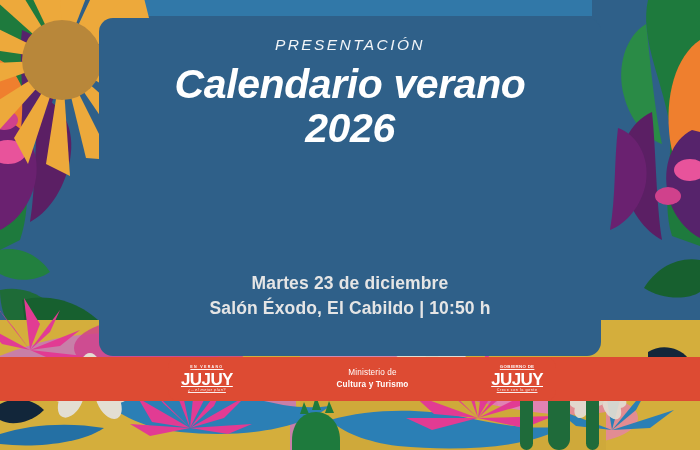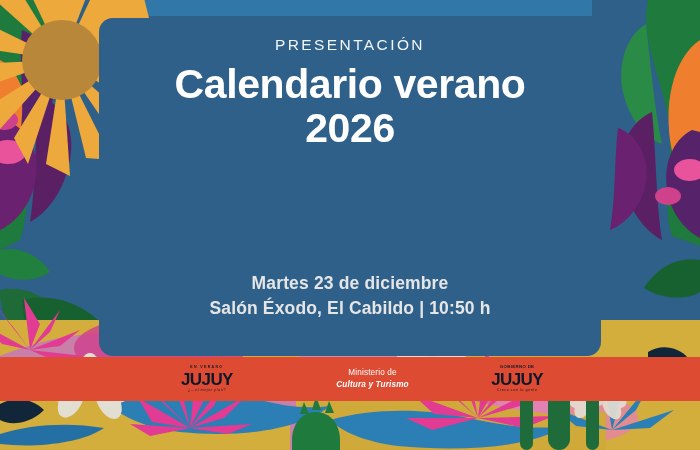--- a/index.html
+++ b/index.html
@@ -25,20 +25,21 @@
     z-index:5;
   }
 
   
   .text-block {
     position:absolute;
     left:99px; top:18px; width:502px;
     z-index:6;
     text-align:center;
     color:#ffffff;
+    font-style:italic;
   }
   .eyebrow {
     margin-top:18px;
     font-size:15.5px;
     letter-spacing:2.4px;
     font-weight:500;
     color:#f2f5f8;
   }
   .headline {
     margin-top:9px;
@@ -78,21 +79,21 @@
     width:388px; height:44px;
     background:#dd4b33;
     border-radius:11px;
     z-index:8;
     display:flex;
     align-items:center;
     justify-content:space-between;
     padding:0 13px;
   }
 
-  .logo { color:#0f172a; text-align:center; line-height:1; }
+  .logo { color:#ffffff; text-align:center; line-height:1;text-decoration:underline; }
   .logo .top {
     font-size:3.6px;
     letter-spacing:1.3px;
     font-weight:700;
     text-transform:uppercase;
     opacity:.95;
   }
   .logo .word {
     font-size:17px;
     font-weight:800;
@@ -110,21 +111,21 @@
 
   .ministry {
     color:#ffffff;
     text-align:center;
     font-size:8.2px;
     line-height:1.42;
     letter-spacing:.15px;
     margin-left:21px;
   }
   .ministry .m1 { font-weight:500; }
-  .ministry .m2 { font-weight:700;font-style:italic; }
+  .ministry .m2 { font-weight:700; }
 </style>
 </head>
 <body>
 
 <div class="poster">
 
   <div class="art">
     <svg viewBox="0 0 700 450" xmlns="http://www.w3.org/2000/svg" aria-hidden="true">
       <defs>
         <clipPath id="frame">

